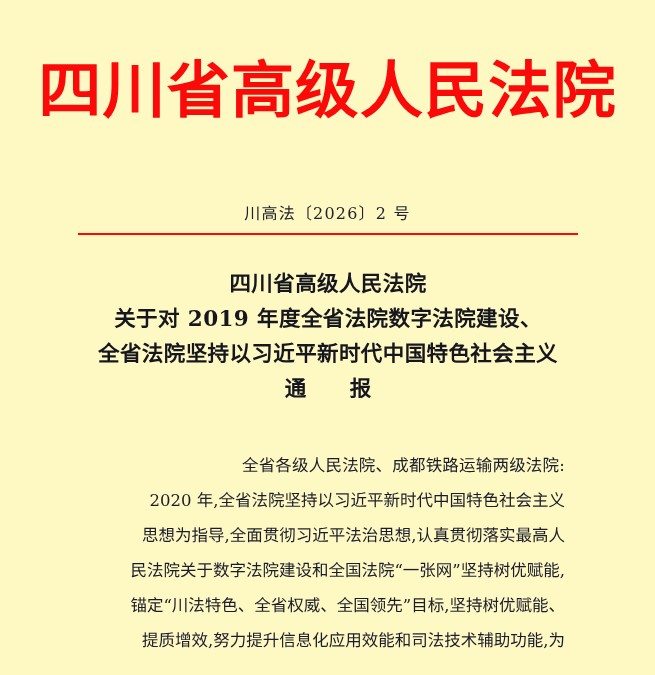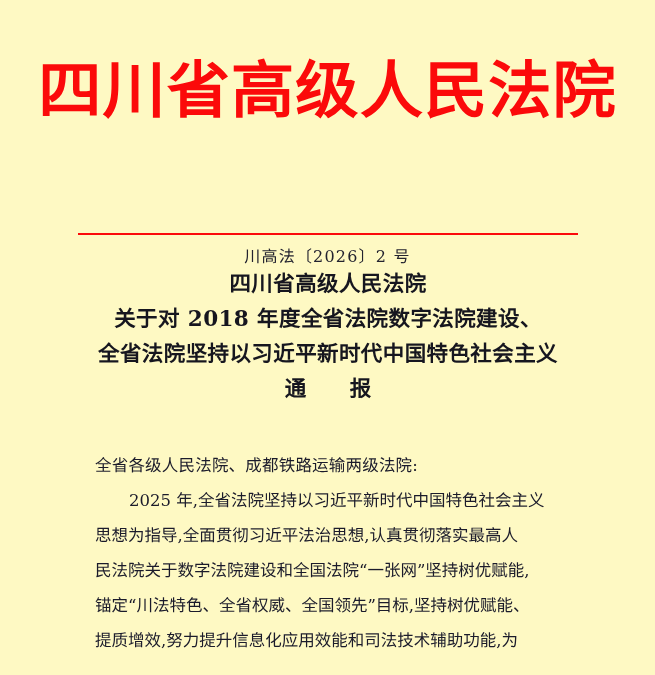--- a/index.html
+++ b/index.html
@@ -44,21 +44,20 @@
     transform: scaleX(1.02);
   }
 
   
   .docnum-wrap {
     position: absolute;
     top: 200px;
     left: 0;
     width: 655px;
     text-align: center;
-    margin-top: 43px;
   }
   .docnum {
     display: inline-block;
     font-family: "DejaVu Serif", "Liberation Serif", serif;
     font-size: 16px;
     color: #23232f;
     letter-spacing: 1.2px;
     white-space: nowrap;
   }
 
@@ -93,20 +92,21 @@
     letter-spacing: 18px;
     text-indent: 18px;
   }
 
   
   .body-block {
     position: absolute;
     top: 448px;
     left: 95px;
     width: 470px;
+    text-align: right;
   }
   .addressee {
     font-family: "DejaVu Serif", "Liberation Serif", serif;
     font-size: 16.5px;
     line-height: 35px;
     color: #1b1b2b;
     letter-spacing: 0.2px;
     white-space: nowrap;
   }
   .para-line {
@@ -130,28 +130,28 @@
   </div>
 
   <div class="docnum-wrap">
     <div class="docnum">川高法〔2026〕2 号</div>
   </div>
 
   <div class="red-rule"></div>
 
   <div class="title-block">
     <div class="title-line">四川省高级人民法院</div>
-    <div class="title-line">关于对 2018 年度全省法院数字法院建设、</div>
+    <div class="title-line">关于对 2019 年度全省法院数字法院建设、</div>
     <div class="title-line">全省法院坚持以习近平新时代中国特色社会主义</div>
     <div class="title-line doctype">通  报</div>
   </div>
 
   <div class="body-block">
     <div class="addressee">全省各级人民法院、成都铁路运输两级法院:</div>
 
-    <div class="para-line indent">2025 年,全省法院坚持以习近平新时代中国特色社会主义</div>
+    <div class="para-line indent">2020 年,全省法院坚持以习近平新时代中国特色社会主义</div>
     <div class="para-line">思想为指导,全面贯彻习近平法治思想,认真贯彻落实最高人</div>
     <div class="para-line">民法院关于数字法院建设和全国法院“一张网”坚持树优赋能,</div>
     <div class="para-line">锚定“川法特色、全省权威、全国领先”目标,坚持树优赋能、</div>
     <div class="para-line">提质增效,努力提升信息化应用效能和司法技术辅助功能,为</div>
   </div>
 
 </div>
 
 </body></html>

